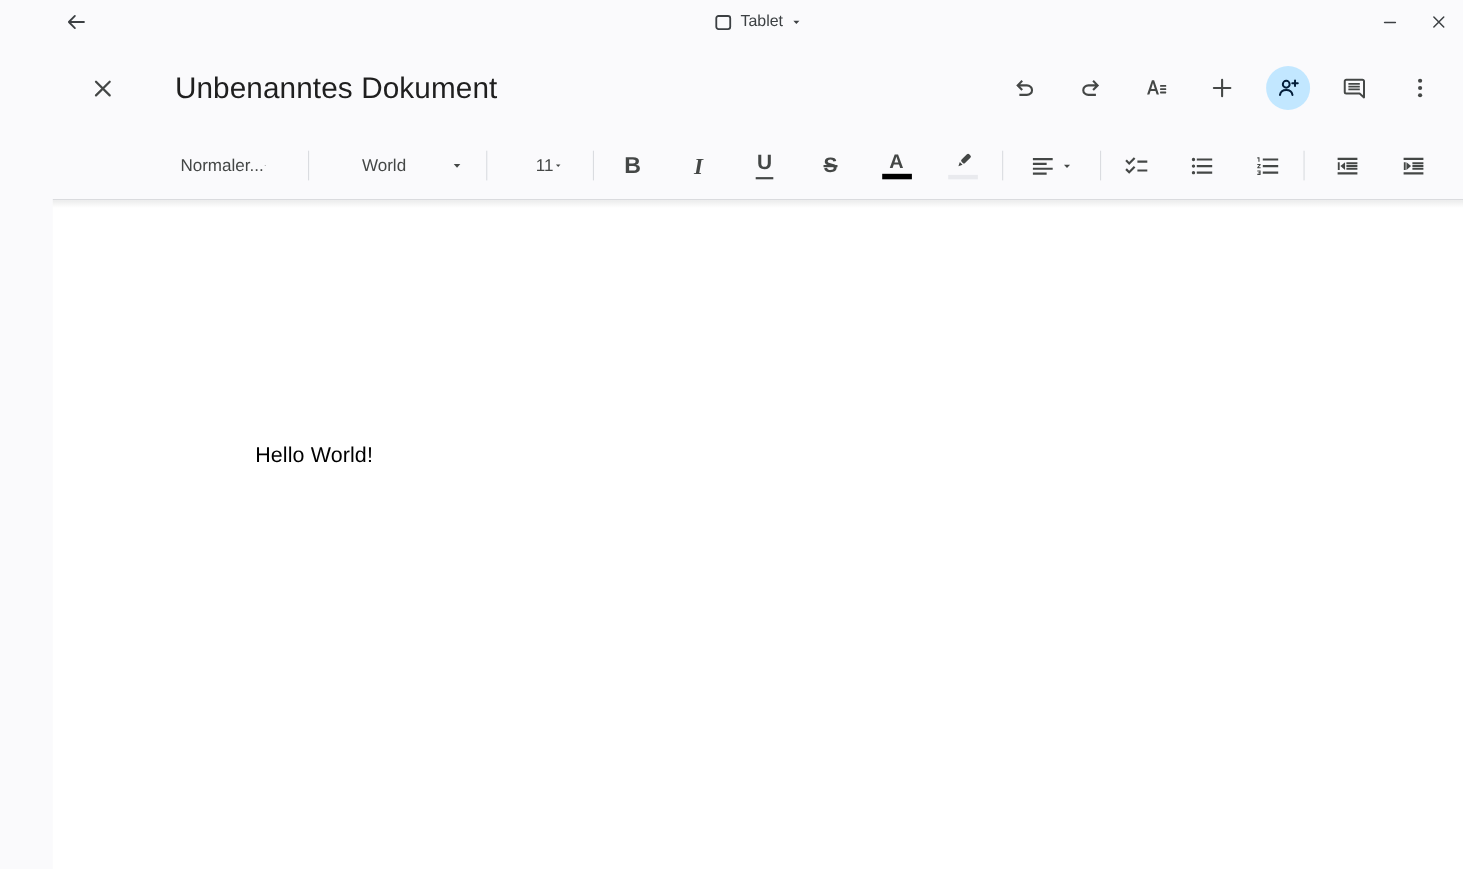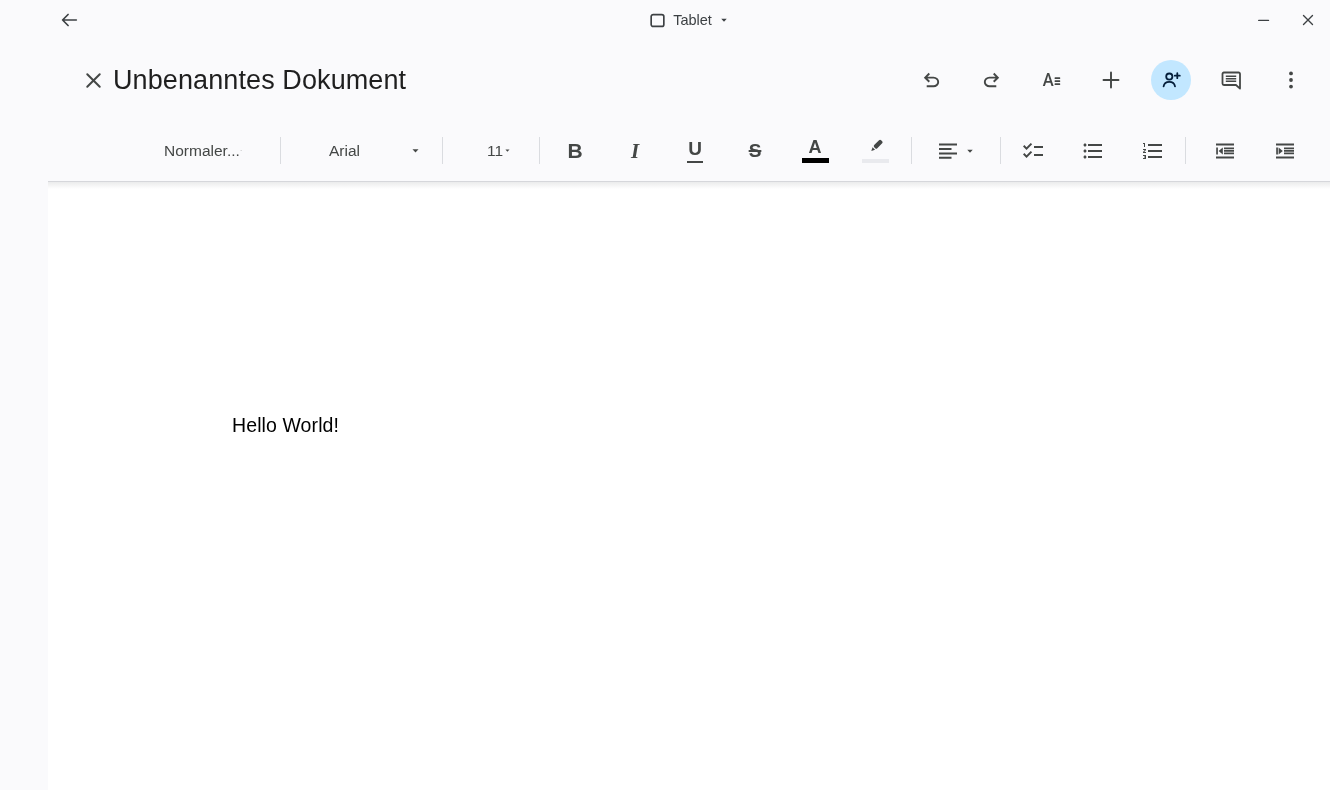--- a/index.html
+++ b/index.html
@@ -11,21 +11,21 @@
   .topbar { height:40px; flex:0 0 40px; position:relative; display:flex; align-items:center; }
   .win-icon-btn { width:36px; height:36px; border:none; background:transparent; display:flex; align-items:center; justify-content:center; cursor:pointer; }
   .topbar .back { position:absolute; left:3px; top:2px; }
   .device-select { margin:0 auto; display:flex; align-items:center; gap:6px; color:#3c4043; font-size:14.5px; cursor:pointer; }
   .win-controls { position:absolute; right:4px; top:2px; display:flex; gap:8px; }
 
   
   .header { height:80px; flex:0 0 80px; display:flex; align-items:center; padding:0 19px 0 25px; }
   .icon-btn { width:40px; height:40px; border:none; border-radius:50%; background:transparent; display:flex; align-items:center; justify-content:center; cursor:pointer; flex:0 0 auto; }
   .icon-btn.accent { background:var(--share-button-bg,#c2e7ff); }
-  .title-block { display:flex; flex-direction:column; gap:1px; min-width:0; }
+  .title-block { margin-left:46px; display:flex; flex-direction:column; gap:1px; min-width:0; }
   .doc-title { font-size:27px; font-weight:400; color:var(--title-color,#1f1f1f); letter-spacing:.1px; white-space:nowrap; }
   .doc-status { font-size:13.5px; color:var(--icon-color,#444746); letter-spacing:.2px; }
   .header-actions { margin-left:auto; display:flex; align-items:center; gap:20px; }
 
   
   .toolbar { height:61px; flex:0 0 61px; display:flex; align-items:center; padding-left:80px; color:var(--icon-color,#444746); }
   .tb-select { height:48px; border:none; background:transparent; display:flex; align-items:center; font-size:15.5px; color:var(--icon-color,#444746); cursor:pointer; }
   .tb-select .lbl { white-space:nowrap;margin-left:23px; }
   .tb-sep { width:1px; height:27px; background:var(--divider,#dadce0); flex:0 0 1px; }
   .tb-btn { width:60px; height:48px; border:none; background:transparent; display:flex; flex-direction:column; align-items:center; justify-content:center; cursor:pointer; color:var(--icon-color,#444746); }
@@ -36,21 +36,21 @@
   .glyph.strike { font-weight:600; font-size:19px; text-decoration:line-through; text-decoration-thickness:2px; }
   .glyph.color-a { font-weight:600; font-size:18px; line-height:18px; }
   .color-bar { width:27px; height:5px; margin-top:2px; background:var(--text-color-bar,#000); }
   .hl-bar { width:27px; height:4px; margin-top:3px; background:var(--highlight-bar,#e9eaee); }
   .align-btn { width:88px; flex-direction:row; gap:4px; }
 
   
   .tb-divider { height:1px; flex:0 0 1px; background:var(--divider-strong,#d6d7db); }
   .doc-area { flex:1 1 auto; background:#fff; position:relative; cursor:text; }
   .doc-shadow { position:absolute; top:0; left:0; right:0; height:7px; background:linear-gradient(rgba(60,64,67,.10), rgba(60,64,67,0)); pointer-events:none; }
-  .doc-text { position:absolute; left:184px; top:232px; font-size:19.5px; color:#000; letter-spacing:.1px; }
+  .doc-text { position:absolute; left:184px; top:221px; font-size:19.5px; color:#000; letter-spacing:.1px; }
 
   svg { display:block; }
 </style>
 </head>
 <body>
 
 <div class="app">
 
   <div class="topbar">
     <button class="win-icon-btn back">
@@ -141,21 +141,21 @@
 
   <div class="toolbar">
     <button class="tb-select" style="width:126px; justify-content:space-between; padding:0 12px 0 13px;">
       <span class="lbl">Normaler...</span>
       <svg width="13" height="13" viewBox="0 0 24 24">
           <path d="M6.5 9.5h11L12 15.5z" fill="#444746"></path>
         </svg>
     </button>
     <span class="tb-sep" style="margin-left:26px;"></span>
     <button class="tb-select" style="width:116px; justify-content:space-between; margin-left:25px;">
-      <span class="lbl">Arial</span>
+      <span class="lbl">World</span>
       <svg width="13" height="13" viewBox="0 0 24 24">
           <path d="M6.5 9.5h11L12 15.5z" fill="#444746"></path>
         </svg>
     </button>
     <span class="tb-sep" style="margin-left:20px;"></span>
     <button class="tb-select" style="width:48px; justify-content:space-between; margin-left:21px;">
       <span class="lbl">11</span>
       <svg width="13" height="13" viewBox="0 0 24 24">
           <path d="M6.5 9.5h11L12 15.5z" fill="#444746"></path>
         </svg>

